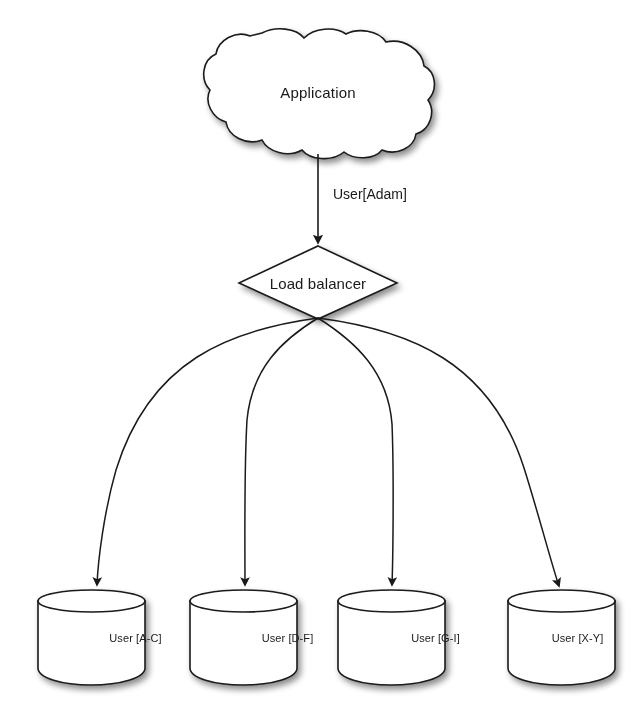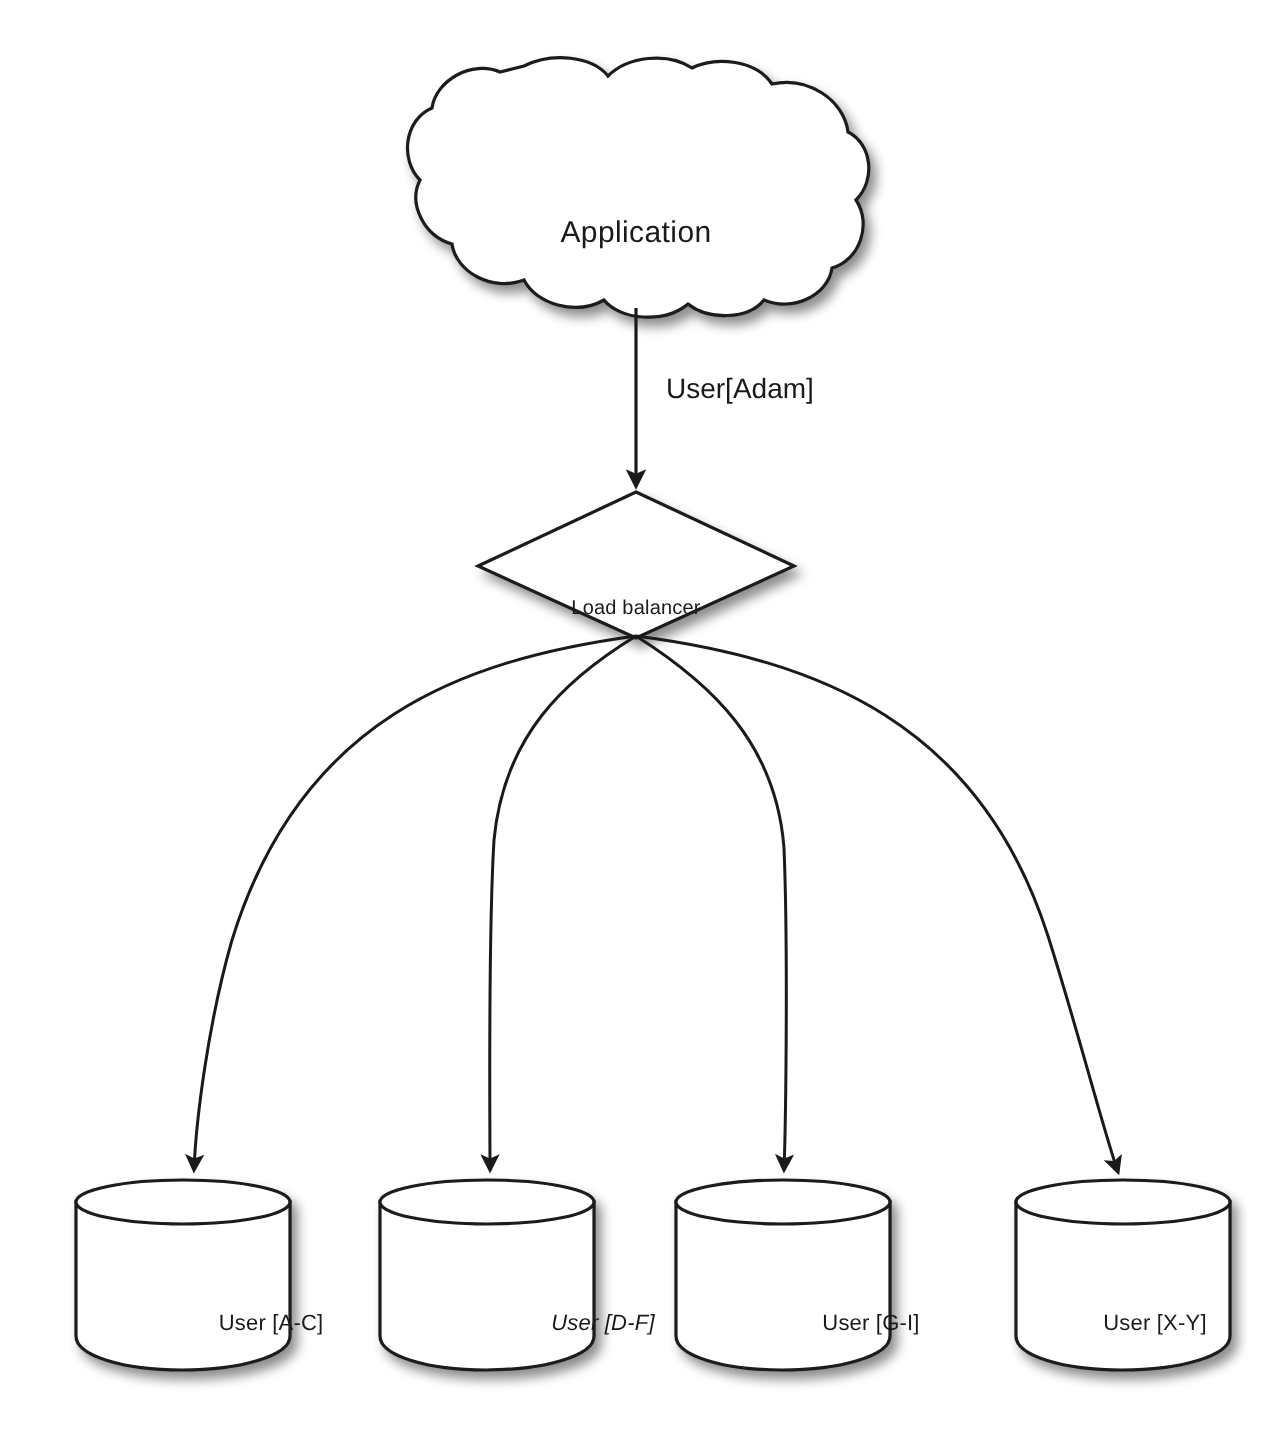--- a/index.html
+++ b/index.html
@@ -25,28 +25,27 @@
     top: 0;
     width: 642px;
     height: 728px;
   }
   .shape-label {
     position: absolute;
     text-align: center;
     color: #1a1a1a;
     white-space: nowrap;
     user-select: none;
-    margin-top: 24px;
   }
   .cloud-label {
     font-size: 15px;
     letter-spacing: 0.2px;
   }
   .diamond-label {
-    font-size: 10px;
+    font-size: 15px;
     letter-spacing: 0.1px;
   }
   .db-label {
     font-size: 11px;
     letter-spacing: 0.1px;
     padding-left: 44px;
   }
   .edge-label {
     position: absolute;
     font-size: 14px;
@@ -130,19 +129,19 @@
   </svg>
 
   <div class="shape-label cloud-label" style="left: 248px; top: 84px; width: 140px;">Application</div>
 
   <div class="edge-label" style="left: 333px; top: 186px;">User[Adam]</div>
 
   <div class="shape-label diamond-label" style="left: 258px; top: 275px; width: 120px;">Load balancer</div>
 
   <div class="shape-label db-label" style="left: 38px; top: 632px; width: 107px;">User [A-C]</div>
 
-  <div class="shape-label db-label" style="left: 204px; top: 632px; width: 107px; font-style: italic;">User [D-F]</div>
+  <div class="shape-label db-label" style="left: 190px; top: 632px; width: 107px;">User [D-F]</div>
 
   <div class="shape-label db-label" style="left: 338px; top: 632px; width: 107px; text-align: center;">User [G-I]</div>
 
   <div class="shape-label db-label" style="left: 480px; top: 632px; width: 107px;">User [X-Y]</div>
 
 </div>
 
 </body></html>

